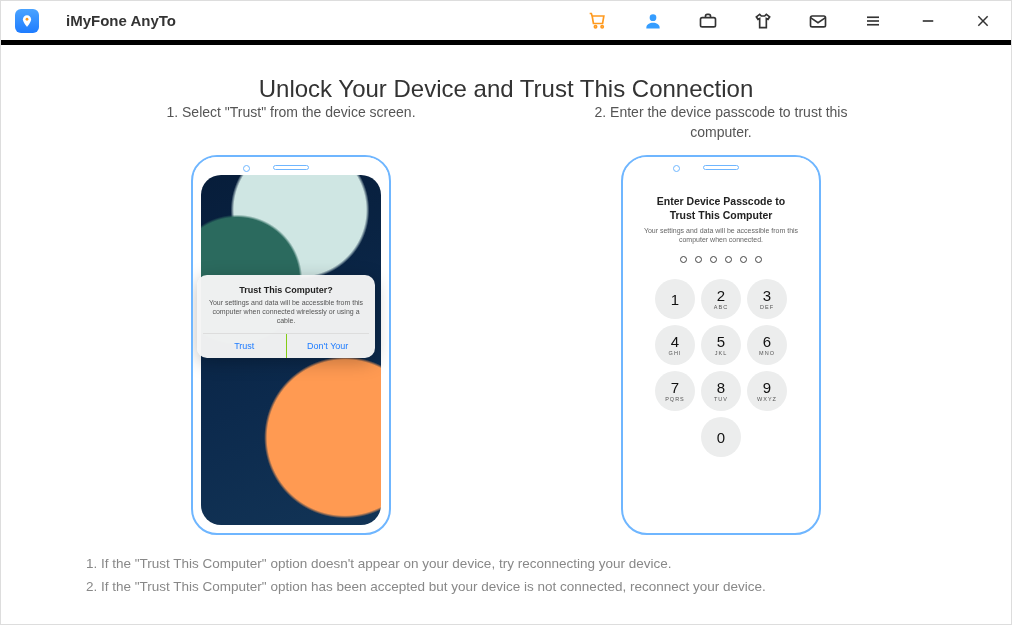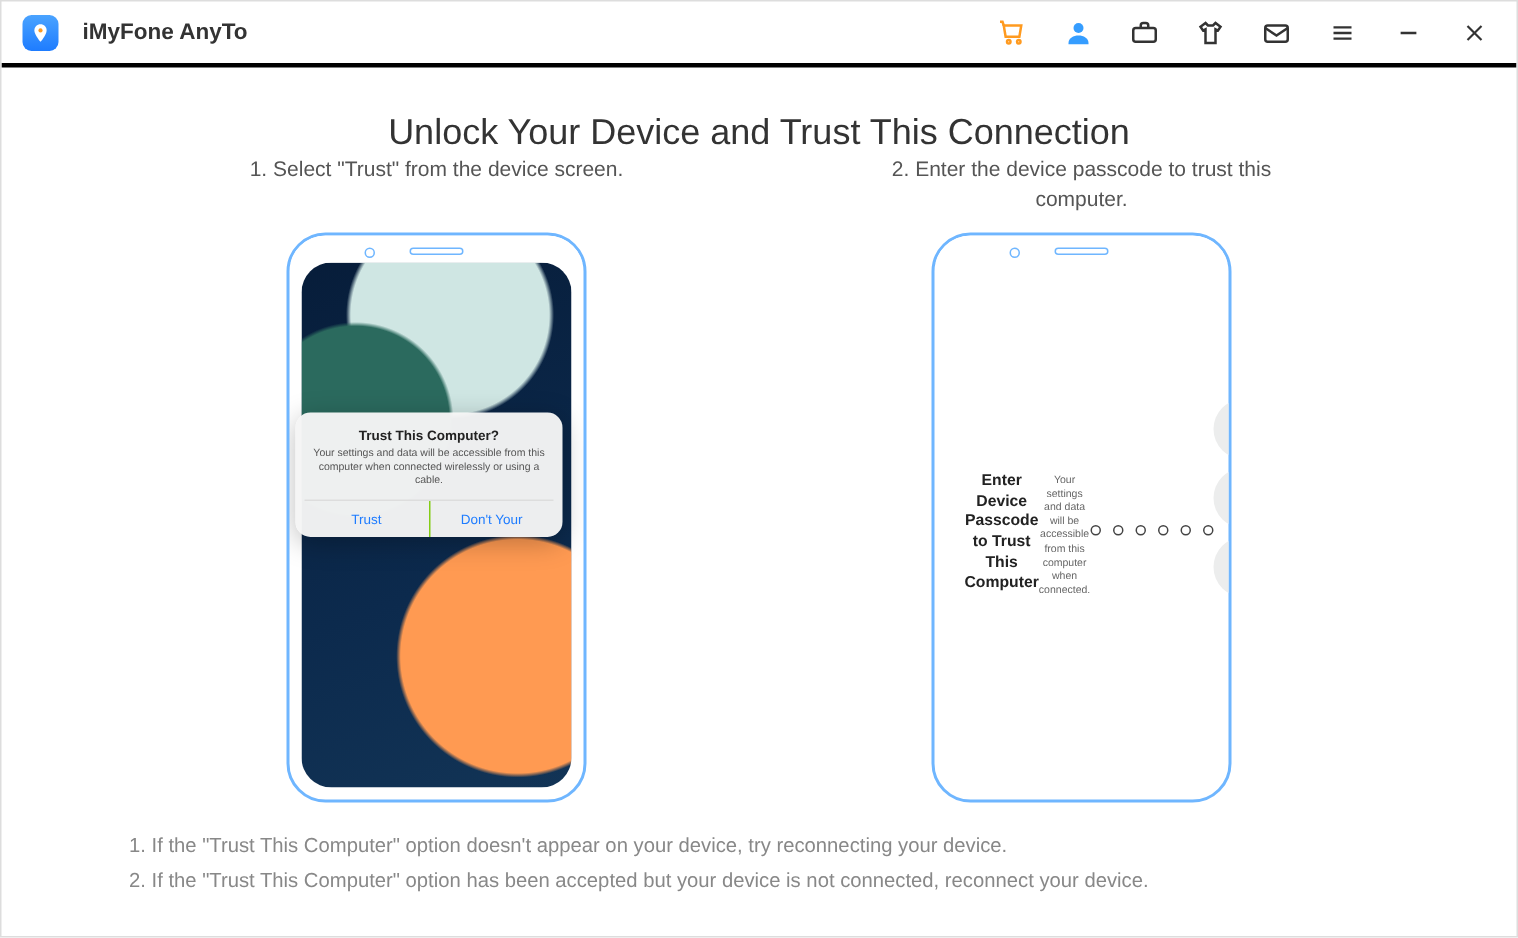--- a/index.html
+++ b/index.html
@@ -9,22 +9,22 @@
     width: 1012px;
     height: 625px;
     overflow: hidden;
     border: 1px solid #ddd;
   }
   .titlebar {
     height: 44px;
     display: flex;
     align-items: center;
     padding: 0 14px;
-    border-bottom: 3px solid #000000;
-    gap: 16px;
+    border-bottom: 5px solid #000000;
+    gap: 27px;
   }
   .logo {
     width: 24px; height: 24px;
     background: linear-gradient(180deg,#4aa3ff,#1e7cff);
     border-radius: 6px;
     display:flex;align-items:center;justify-content:center;
   }
   .logo svg { display:block; }
   .app-title { font-size: 15px; font-weight: 600; color: #333; }
   .spacer { flex: 1; }
@@ -104,21 +104,21 @@
   .wallpaper.bg1{
     background:
       radial-gradient(circle at 20% 30%, #2b6a5e 0%, #2b6a5e 22%, transparent 23%),
       radial-gradient(circle at 80% 75%, #ff9a52 0%, #ff9a52 26%, transparent 27%),
       radial-gradient(circle at 55% 10%, #cfe6e3 0%, #cfe6e3 20%, transparent 21%),
       linear-gradient(160deg, #071d3a 0%, #0c2a4d 60%, #123456 100%);
   }
   .screen-white{
     position:absolute; inset:8px; top:18px; border-radius:20px; background:#fff;
     padding: 20px 12px 10px 12px;
-    display:flex; flex-direction:row; align-items:center;
+    display:flex; flex-direction:column; align-items:center;
   }
 
   .trust-box{
     position:absolute; left:4px; right:14px; top:118px;
     background:rgba(245,245,245,0.97);
     border-radius:10px;
     padding: 10px 6px 0 6px;
     box-shadow: 0 4px 18px rgba(0,0,0,0.25);
     font-size: 9px;
     color:#222;

